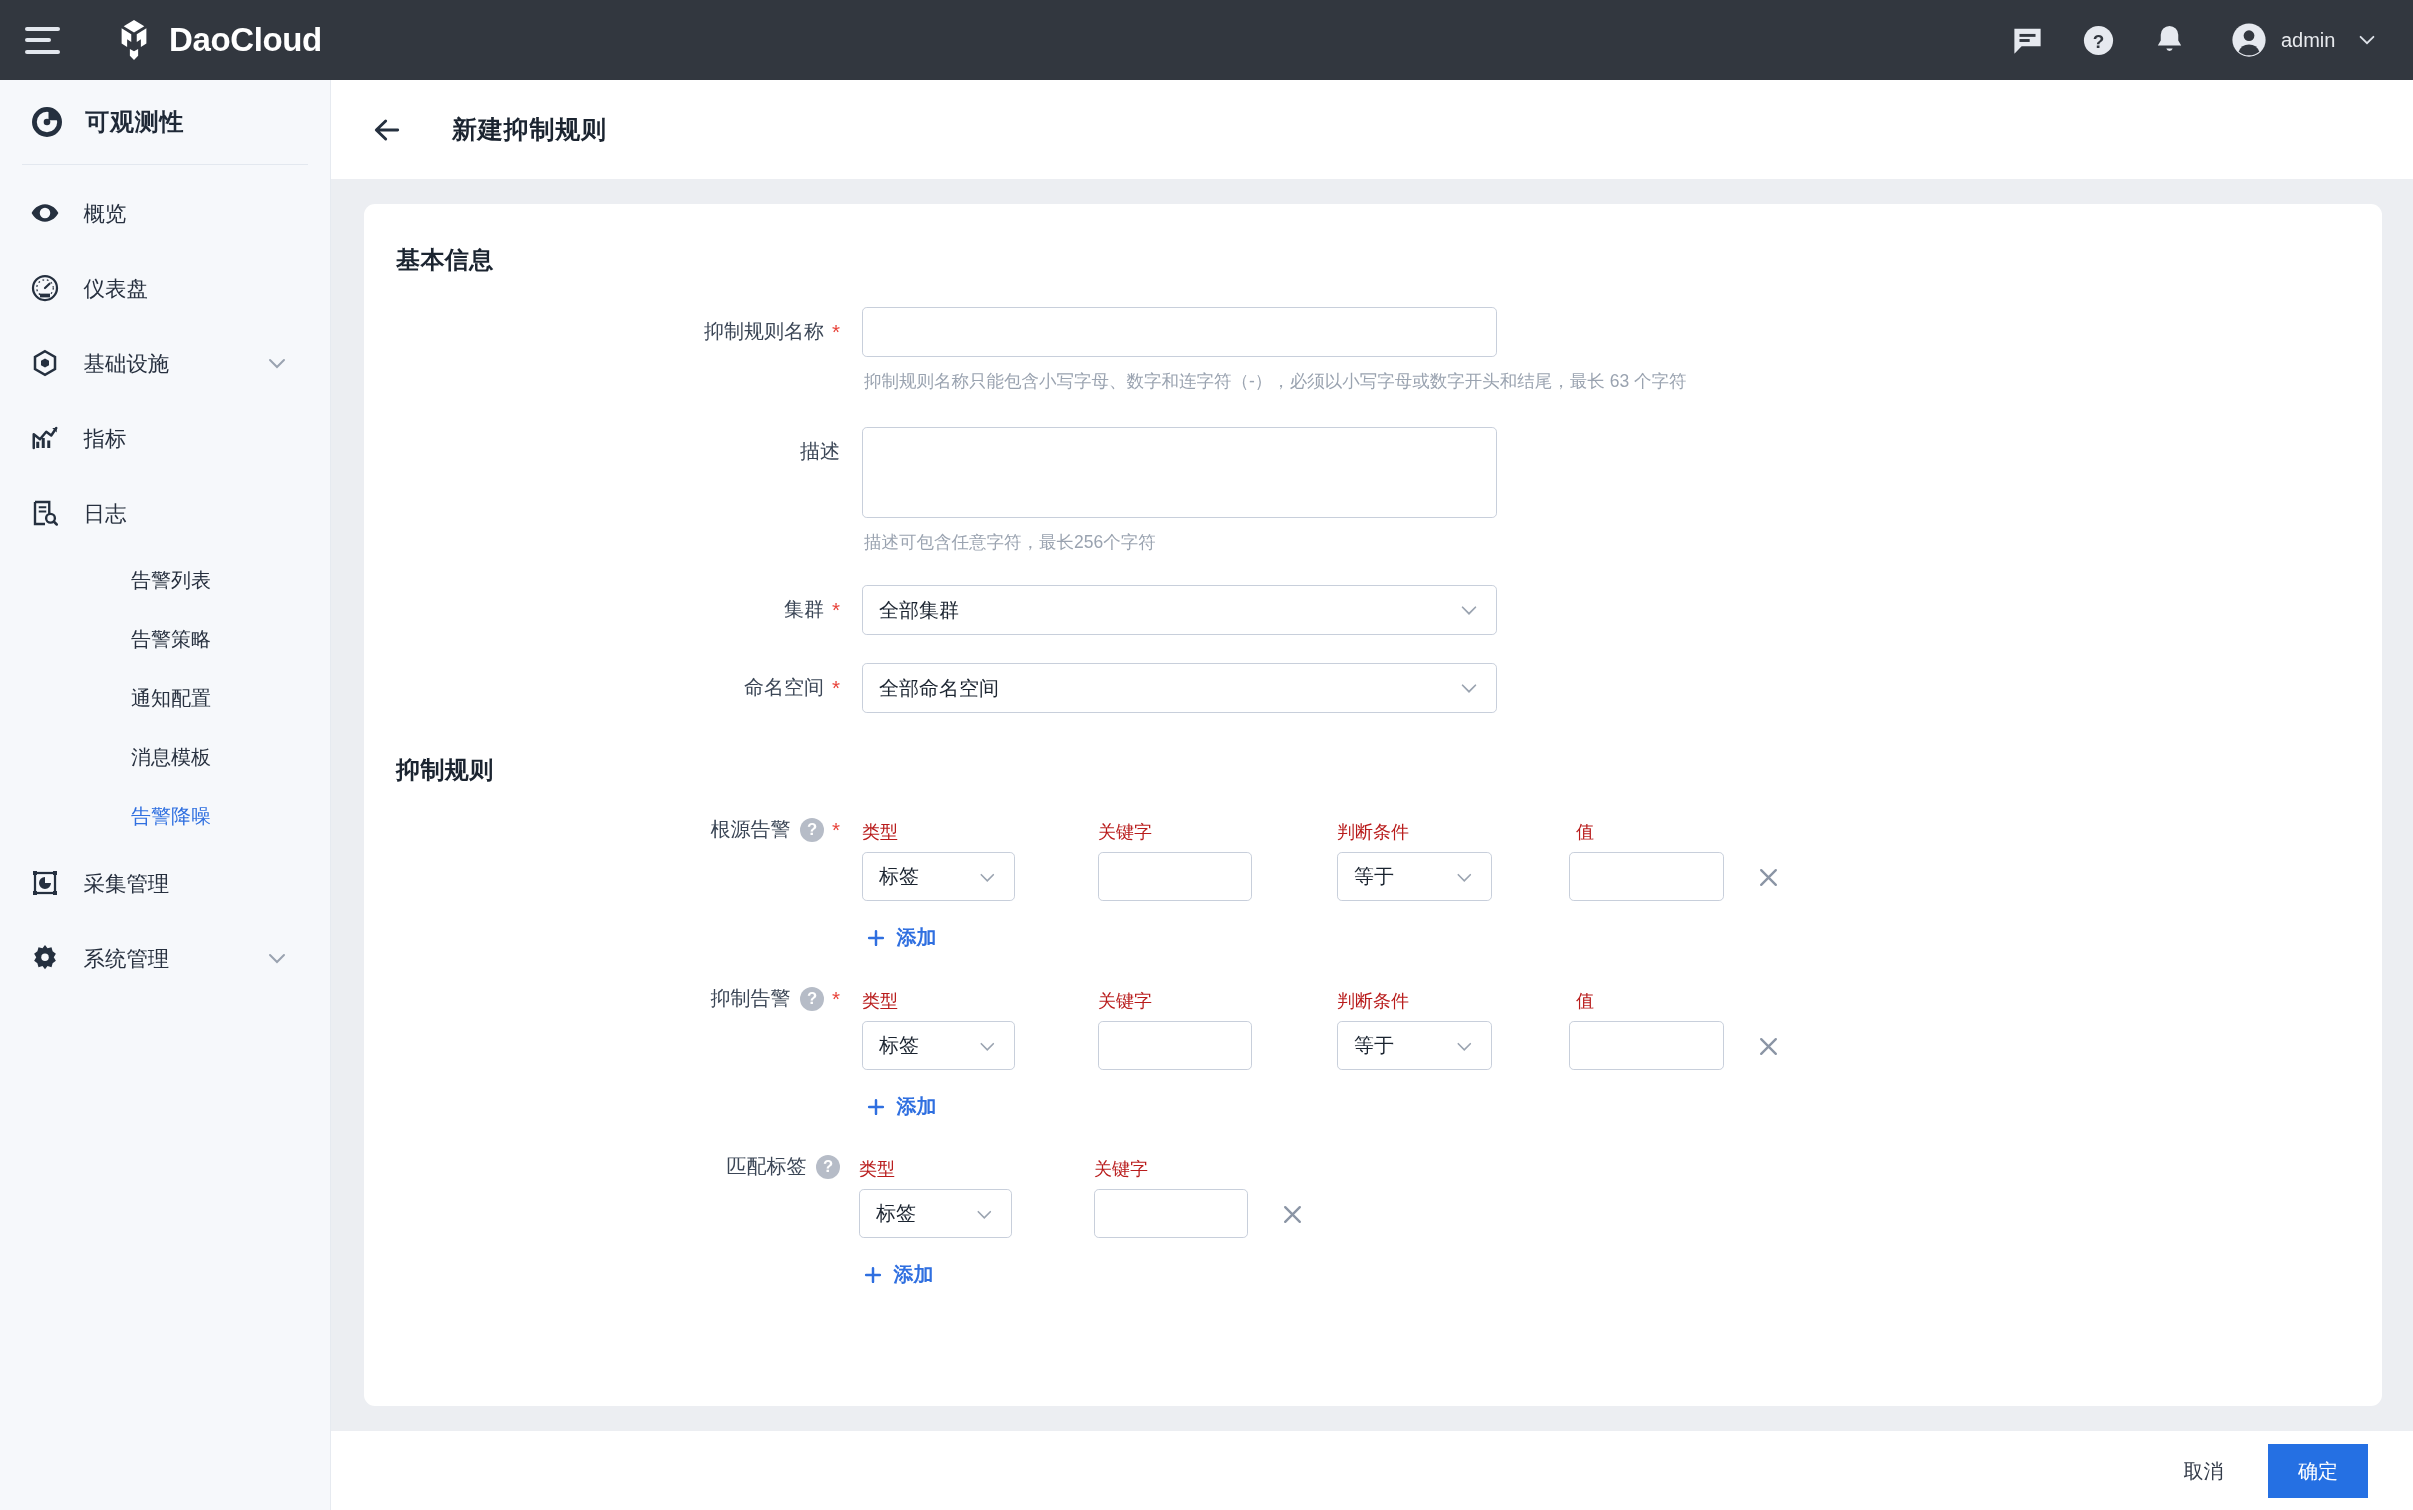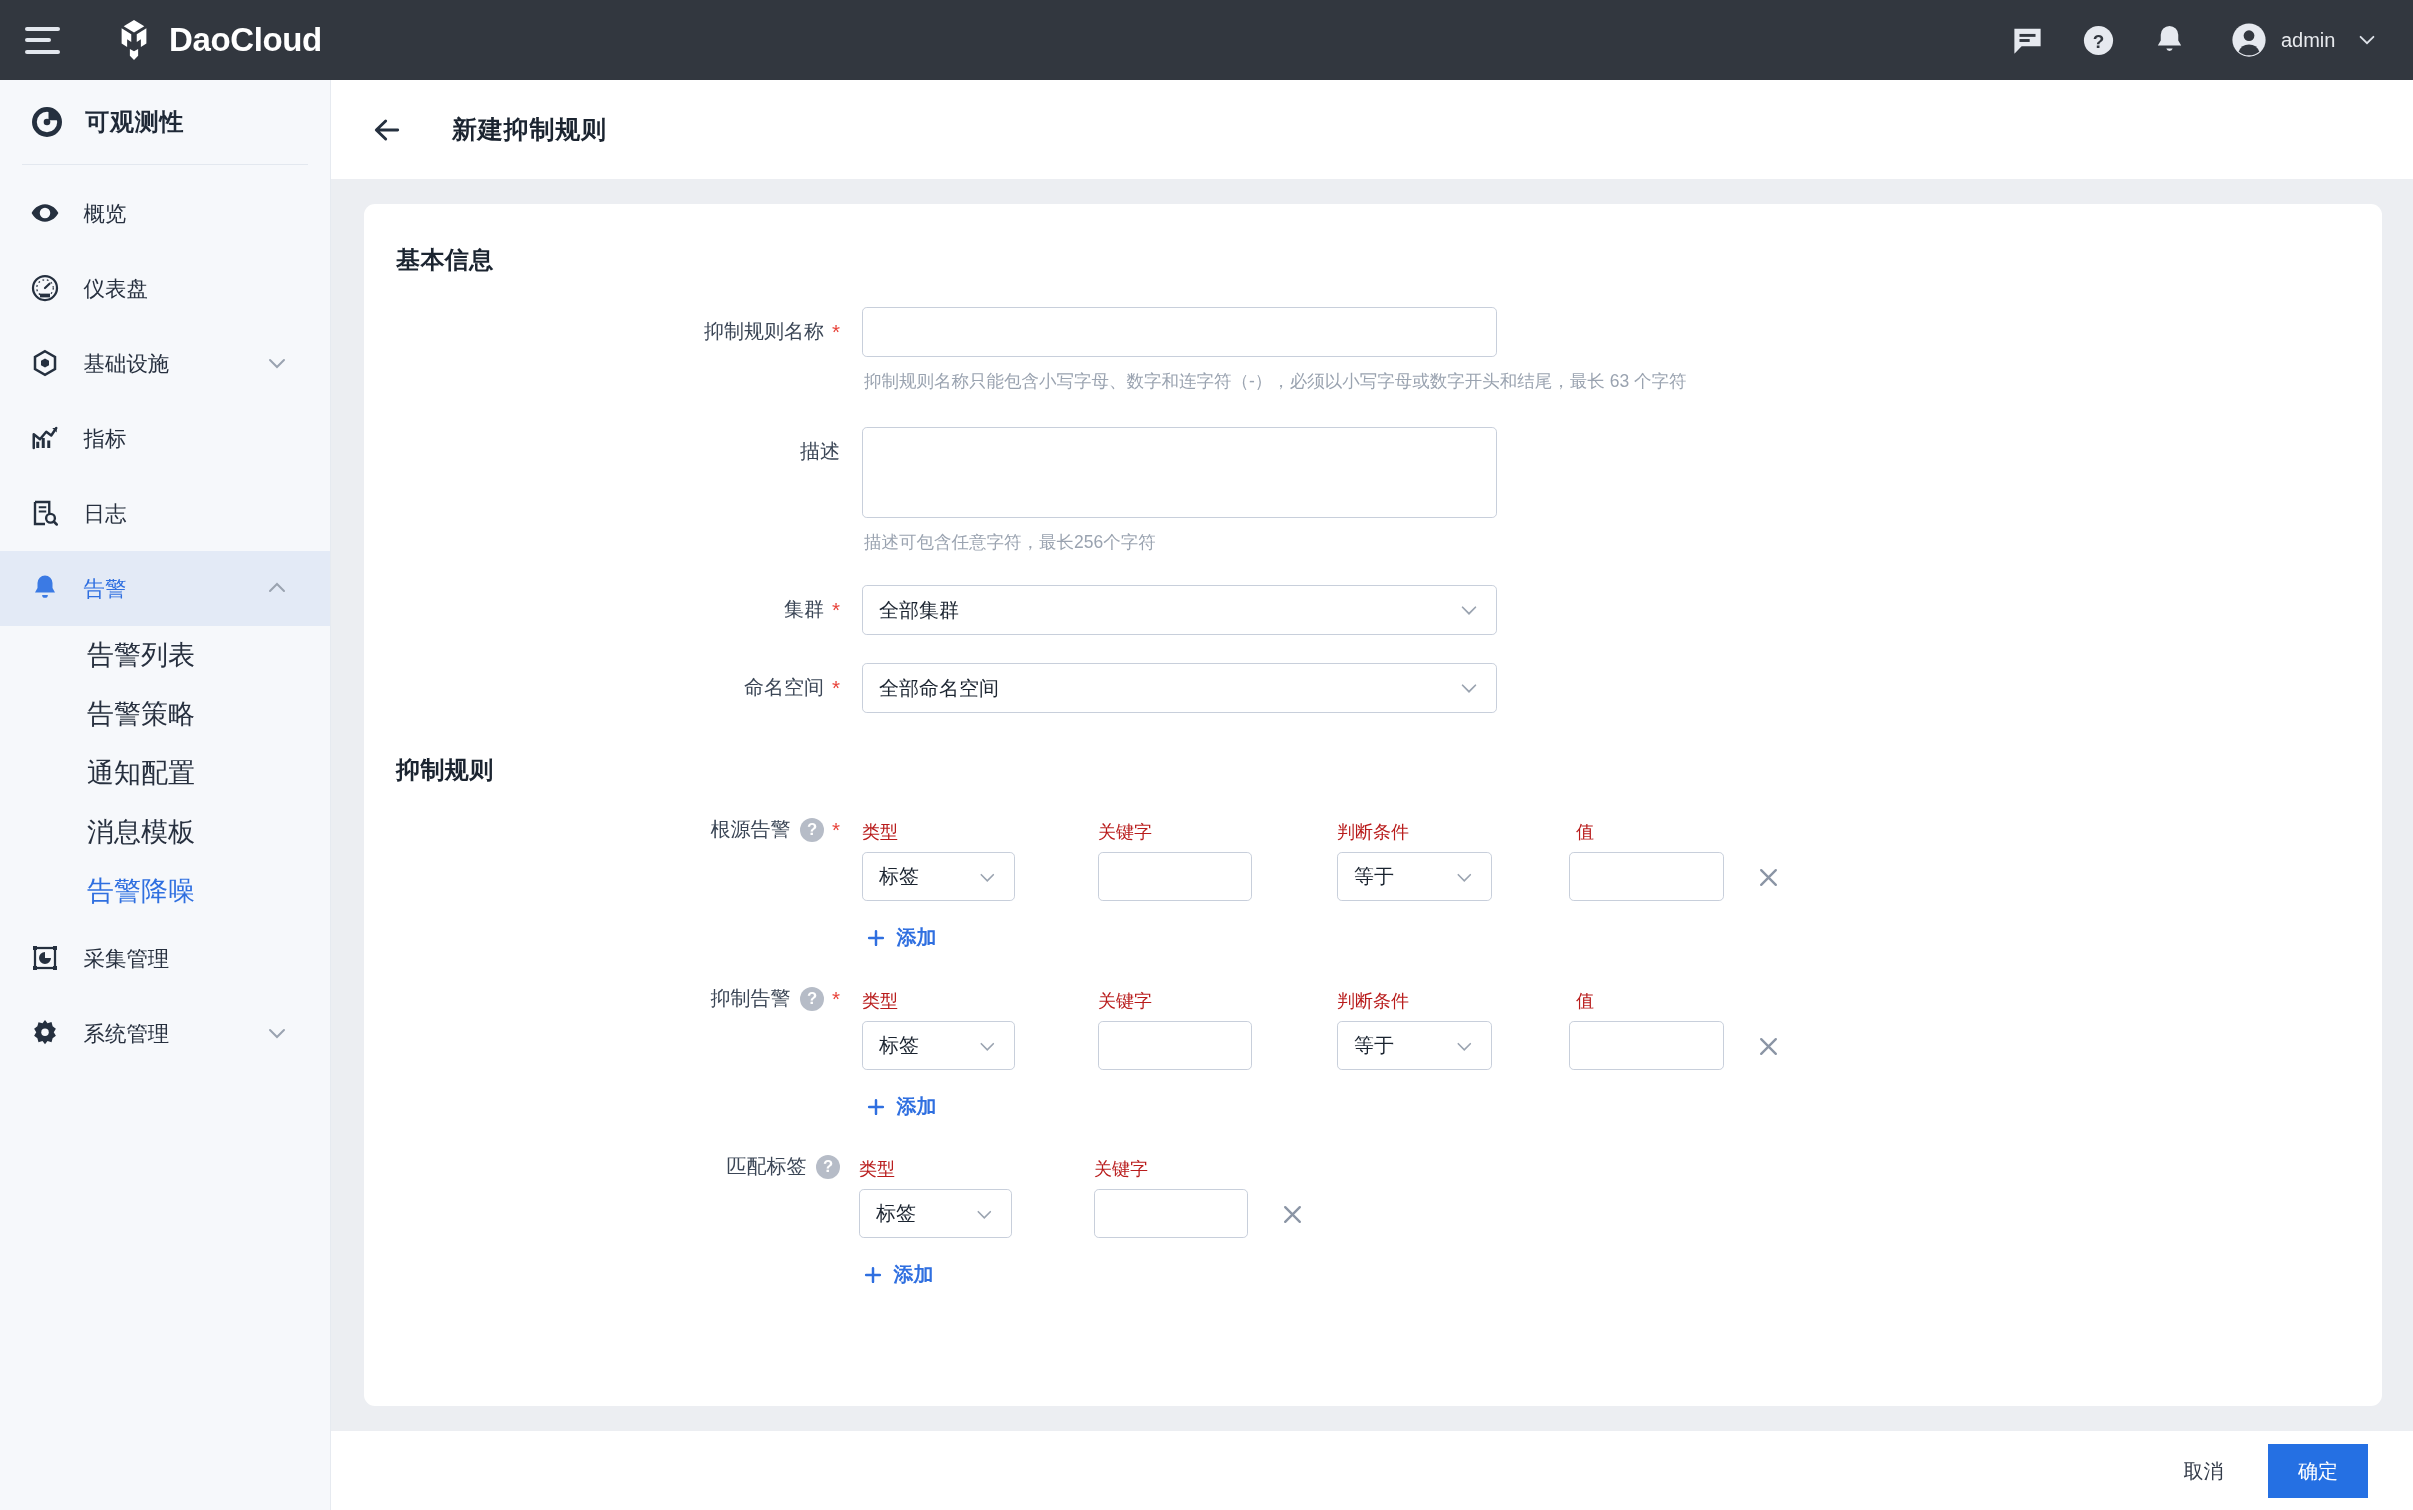--- a/index.html
+++ b/index.html
@@ -51,21 +51,21 @@
   .nav-item { display: flex; align-items: center; height: 75px;
     padding-left: 28.6px; cursor: pointer; position: relative; }
   .nav-item .ic { width: 33px; display: flex; align-items: center; justify-content: center; }
   .nav-label { font-size: 21.4px; color: #27303f; margin-left: 22px; font-weight: 500; }
   .nav-item.active { background: #e3eaf6; }
   .nav-item.active .nav-label { color: #2f6fe0; }
   .nav-caret { position: absolute; right: 41px; }
 
   .subnav-item { height: 59px; display: flex; align-items: center;
     padding-left: 87px; cursor: pointer; }
-  .subnav-label { font-size: 27px; color: #27303f; }
+  .subnav-label { font-size: 20px; color: #27303f; margin-left: 44px; }
   .subnav-item.active .subnav-label { color: #2f6fe0; }
 
   
   .main { position: absolute; top: 80px; left: 331px;
           width: 2083px; height: 1430px; background: #ffffff; }
   .page-head { height: 99px; display: flex; align-items: center; padding-left: 40px;
     background: #ffffff; }
   .back-arrow { cursor: pointer; display: flex; align-items: center; }
   .page-title { font-size: 25px; color: #1b2430; font-weight: bold; margin-left: 49px;
     letter-spacing: 0.8px; }
@@ -241,32 +241,20 @@
           <path fill="none" stroke="#25303f" stroke-width="1.9" d="M4 3.2h11.4v10.4M4 3.2v17.6h8"></path>
           <path stroke="#25303f" stroke-width="1.7" d="M7 7.4h6M7 10.8h6"></path>
           <circle cx="16.4" cy="16.2" r="3.5" fill="none" stroke="#25303f" stroke-width="1.9"></circle>
           <path stroke="#25303f" stroke-width="2" stroke-linecap="round" d="M19 18.8l2.4 2.4"></path>
         </svg>
       </span>
       <span class="nav-label">日志</span>
     </div>
 
 
-    <div class="nav-item active">
-      <span class="ic">
-        <svg width="30" height="30" viewBox="0 0 24 24">
-          <path fill="#3b7ae4" d="M12 2a6 6 0 00-6 6v4l-2 3.6h16L18 12V8a6 6 0 00-6-6z"></path>
-          <path fill="#3b7ae4" d="M9.7 17.6a2.3 2.3 0 004.6 0z"></path>
-        </svg>
-      </span>
-      <span class="nav-label">告警</span>
-      <svg class="nav-caret" width="24" height="24" viewBox="0 0 24 24">
-        <path d="M5 15L12 8L19 15" stroke="#9aa3b0" stroke-width="2" fill="none" stroke-linecap="round"></path>
-      </svg>
-    </div>
 
     <div class="subnav-item">
       <span class="subnav-label">告警列表</span>
     </div>
     <div class="subnav-item">
       <span class="subnav-label">告警策略</span>
     </div>
     <div class="subnav-item">
       <span class="subnav-label">通知配置</span>
     </div>

